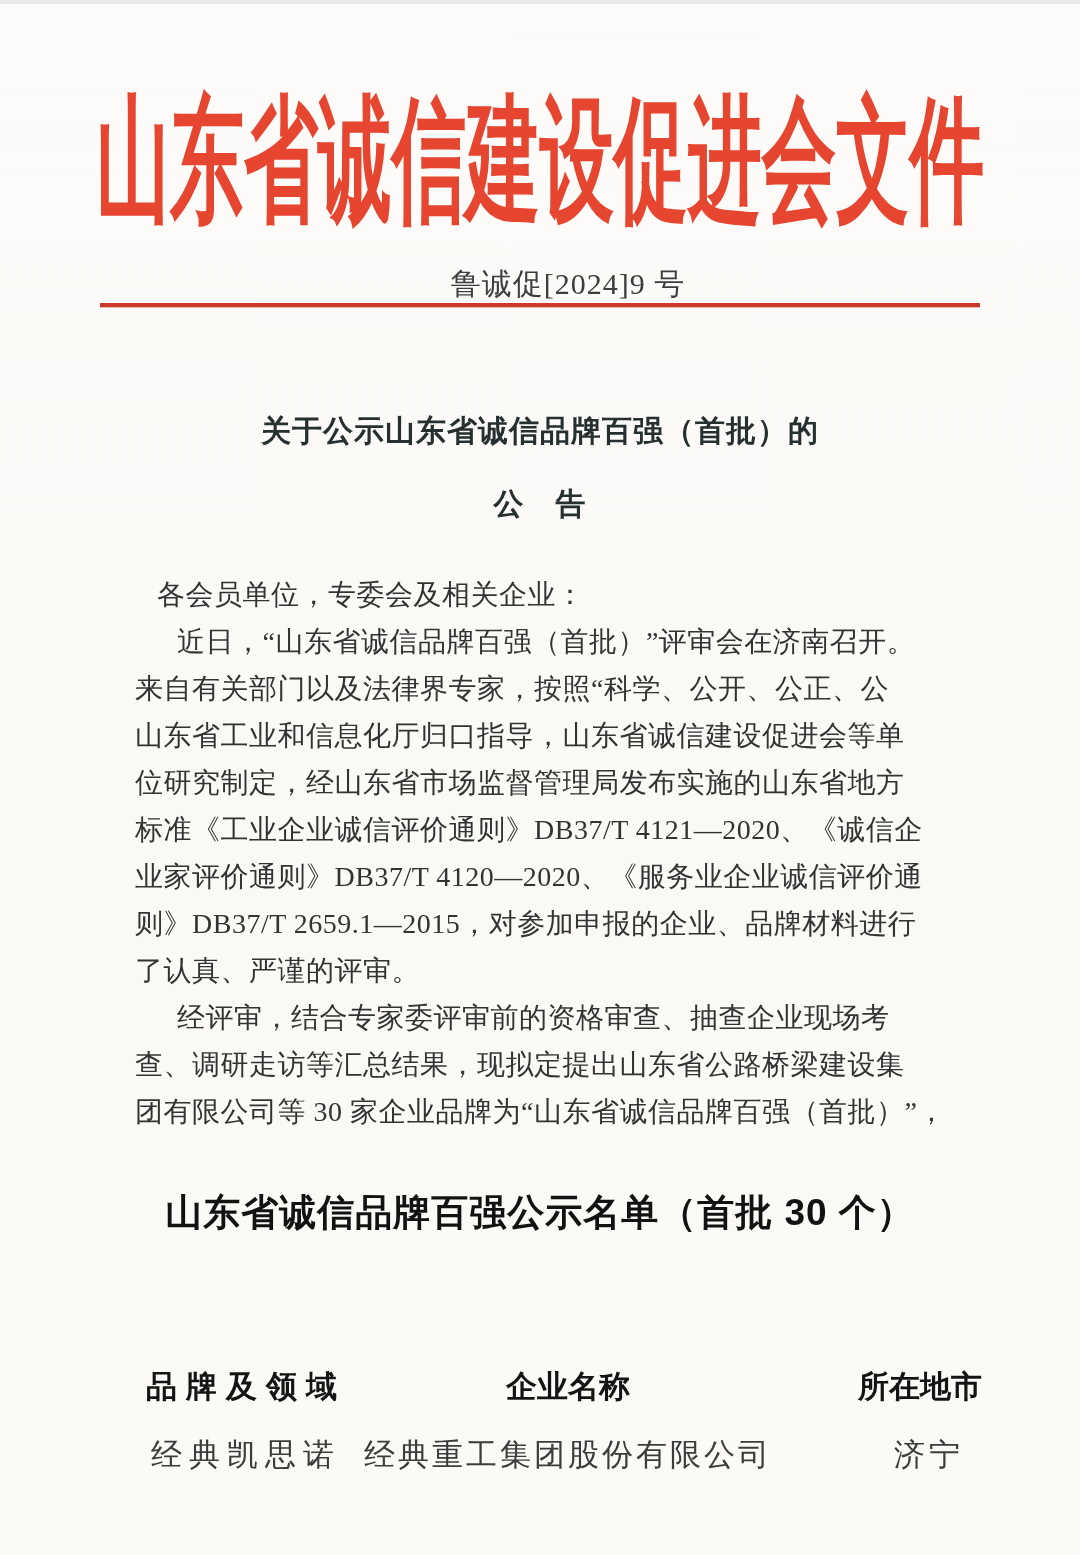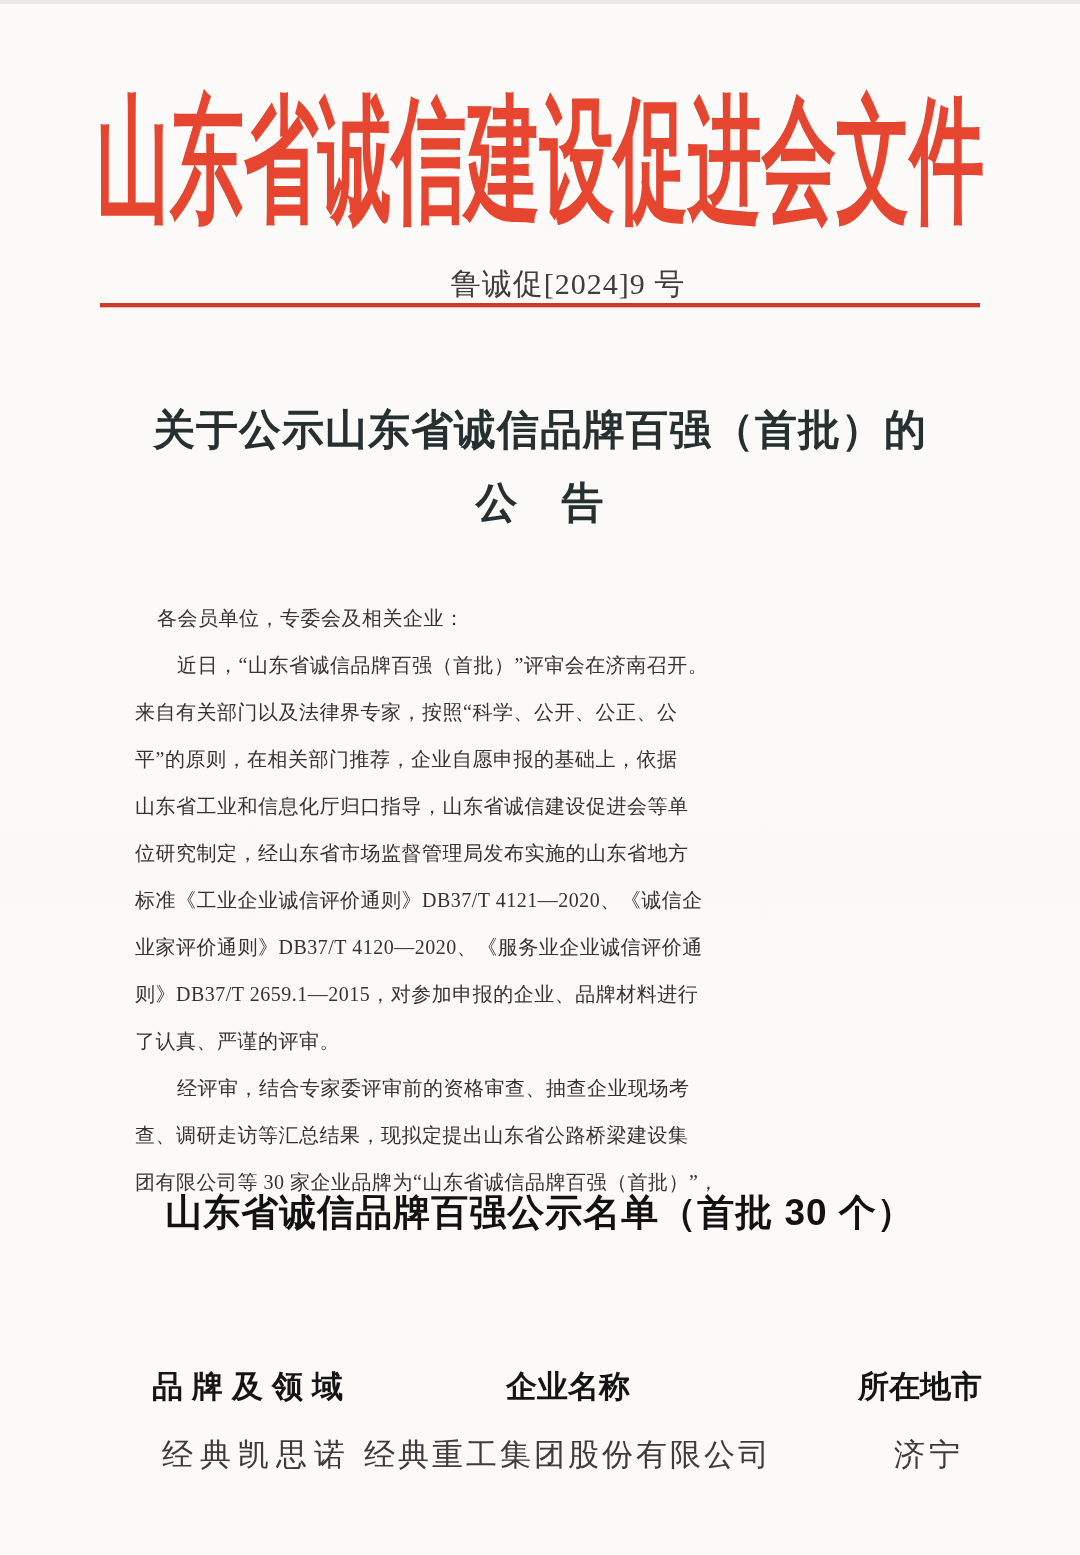--- a/index.html
+++ b/index.html
@@ -61,33 +61,33 @@
   }
 
   
   .main-title {
     position: absolute;
     top: 390px;
     left: 0;
     width: 100%;
     text-align: center;
     font-weight: bold;
-    font-size: 42px;
+    font-size: 30px;
     line-height: 73px;
     color: var(--title_ink, #263030);
     letter-spacing: 1px;
   }
 
   
   .doc-body {
     position: absolute;
-    top: 591px;
+    top: 567px;
     left: 135px;
     width: 818px;
-    font-size: 20px;
+    font-size: 28px;
     line-height: 47px;
     color: var(--body_ink, #333333);
     letter-spacing: 0.5px;
   }
   .doc-body .line { white-space: nowrap; }
   .doc-body .ind-a { padding-left: 22px; }
   .doc-body .ind-b { padding-left: 42px; }
 
   
   .list-heading {
@@ -108,21 +108,21 @@
     position: absolute;
     left: 140px;
     width: 842px;
   }
   .brand-table.thead { top: 1362px; }
   .brand-table.trow  { top: 1430px; }
   .tr {
     display: flex;
     align-items: baseline;
   }
-  .cell-brand   { width: 212px; text-align: right; font-family: Liberation Serif, serif; }
+  .cell-brand   { width: 212px; text-align: center; font-family: Liberation Serif, serif; }
   .cell-company { width: 432px; text-align: center; }
   .cell-city    { flex: 1; text-align: right; }
   .thead .tr {
     font-family: "Liberation Sans", "DejaVu Sans", sans-serif;
     font-weight: bold;
     font-size: 31px;
     color: #141414;
   }
   .thead .cell-brand { letter-spacing: 9px; }
   .trow .tr {
@@ -147,21 +147,20 @@
 
   <div class="main-title">
     <div>关于公示山东省诚信品牌百强（首批）的</div>
     <div>公　告</div>
   </div>
 
   <div class="doc-body">
     <div class="line ind-a">各会员单位，专委会及相关企业：</div>
     <div class="line ind-b">近日，“山东省诚信品牌百强（首批）”评审会在济南召开。</div>
     <div class="line">来自有关部门以及法律界专家，按照“科学、公开、公正、公</div>
-    <div class="line">平”的原则，在相关部门推荐，企业自愿申报的基础上，依据</div>
     <div class="line">山东省工业和信息化厅归口指导，山东省诚信建设促进会等单</div>
     <div class="line">位研究制定，经山东省市场监督管理局发布实施的山东省地方</div>
     <div class="line">标准《工业企业诚信评价通则》DB37/T 4121—2020、《诚信企</div>
     <div class="line">业家评价通则》DB37/T 4120—2020、《服务业企业诚信评价通</div>
     <div class="line">则》DB37/T 2659.1—2015，对参加申报的企业、品牌材料进行</div>
     <div class="line">了认真、严谨的评审。</div>
     <div class="line ind-b">经评审，结合专家委评审前的资格审查、抽查企业现场考</div>
     <div class="line">查、调研走访等汇总结果，现拟定提出山东省公路桥梁建设集</div>
     <div class="line">团有限公司等 30 家企业品牌为“山东省诚信品牌百强（首批）”，</div>
   </div>

